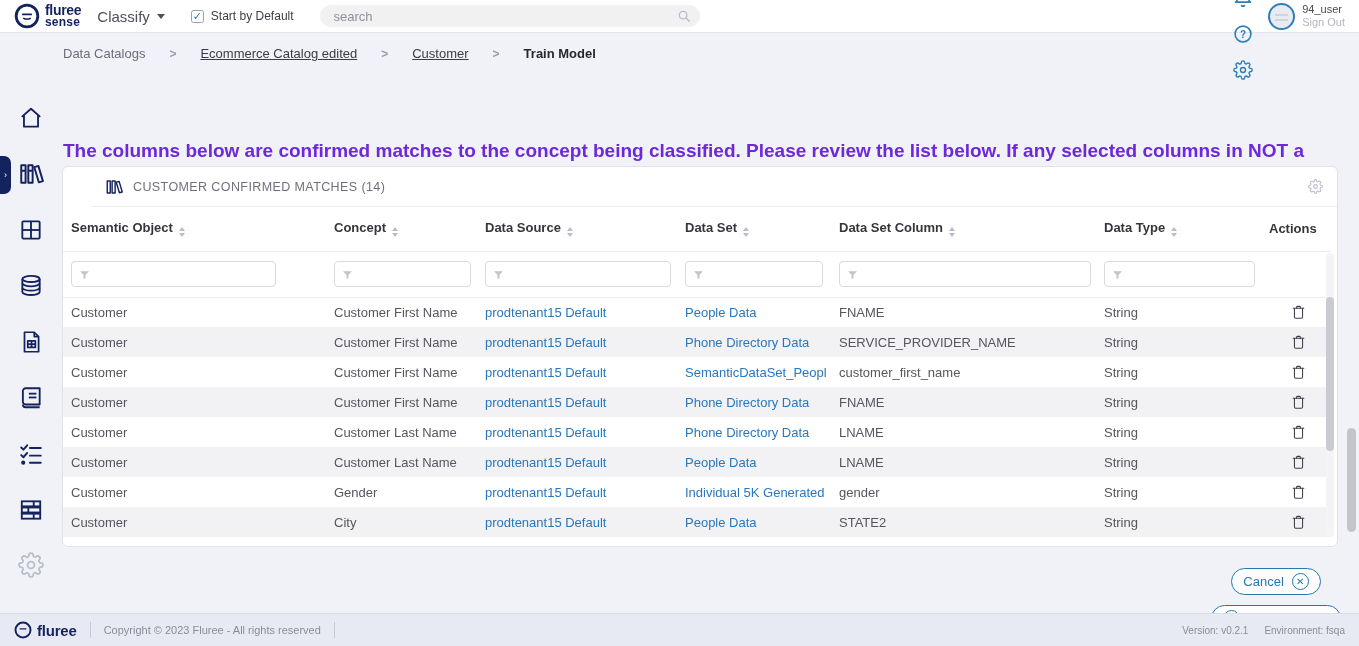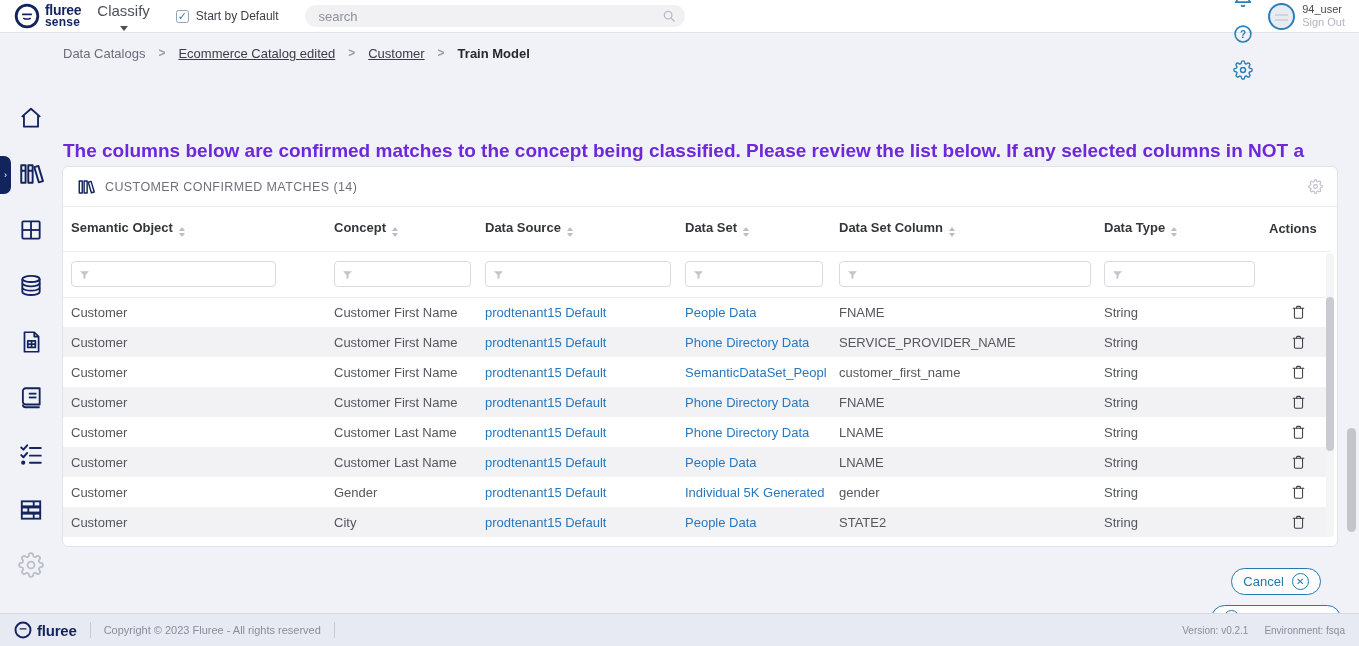--- a/index.html
+++ b/index.html
@@ -7,21 +7,21 @@
   body { font-family:"Liberation Sans","DejaVu Sans",sans-serif; background:#f1f2f8; }
   .app { position:relative; width:1359px; height:646px; overflow:hidden; }
 
   
   .topbar { position:absolute; top:0; left:0; right:0; height:33px; background:#ffffff;
             border-bottom:1px solid #e3e4ea; display:flex; align-items:center; padding:0 14px; z-index:5; }
   .brand { display:flex; align-items:center; gap:5px; }
   .brand-text { line-height:0.85; color:#13235d; }
   .brand-line1 { font-size:14px; font-weight:700; letter-spacing:-0.3px; }
   .brand-line2 { font-size:12px; font-weight:700; letter-spacing:0.2px; }
-  .module { display:flex; align-items:center; gap:7px; margin-left:16px; color:#4e505a; font-size:15px; cursor:pointer;flex-direction:column; }
+  .module { display:flex; align-items:center; gap:7px; margin-left:16px; color:#4e505a; font-size:15px; cursor:pointer; }
   .caret-down { width:0; height:0; border-left:4.5px solid transparent; border-right:4.5px solid transparent; border-top:5.5px solid #4e505a; }
   .chk-group { display:flex; align-items:center; gap:7px; margin-left:26px; }
   .checkbox { width:13px; height:13px; border:1.4px solid #9aa0ad; border-radius:2.5px; background:#fff;
               display:flex; align-items:center; justify-content:center; cursor:pointer; }
   .checkbox::after { content:"✓"; color:#2878be; font-size:11px; font-weight:700; line-height:1; }
   .chk-label { font-size:12px; color:#3c3d45; }
   .search-wrap { position:relative; margin-left:26px; }
   .search-input { width:380px; height:22px; border:none; border-radius:11px; background:#f1f1f3;
                   padding:0 30px 0 14px; font-size:13px; color:#444; outline:none; font-family:inherit; }
   .search-input::placeholder { color:#8f9199; }
@@ -42,40 +42,40 @@
   
   .sidebar { position:absolute; left:0; top:33px; bottom:33px; width:62px; background:#f1f2f8; }
   .nav-item { position:absolute; left:18px; width:26px; height:26px; color:#13235d; cursor:pointer; }
   .nav-item.dim { color:#b9bcc9; }
   .active-tab { position:absolute; left:0; top:123px; width:11px; height:38px; background:#13235d;
                 border-radius:0 7px 7px 0; color:#fff; display:flex; align-items:center; justify-content:center;
                 font-size:9px; cursor:pointer; }
 
   
   .content { position:absolute; left:62px; top:33px; right:0; bottom:33px; }
-  .breadcrumb { position:absolute; left:1px; top:13px; font-size:13px; display:flex; align-items:flex-start; gap:13px; }
+  .breadcrumb { position:absolute; left:1px; top:13px; font-size:13px; display:flex; align-items:flex-end; gap:24px; }
   .bc-plain { color:#6b6c78; cursor:pointer; }
   .bc-link { color:#3a3b45; text-decoration:underline; cursor:pointer; }
   .bc-current { color:#26272f; font-weight:700; }
   .bc-sep { color:#9a9ba6; font-weight:700; font-size:12px; }
 
   
   .stepper { position:absolute; left:0; top:44px; width:860px; height:50px; }
   .step-line { position:absolute; top:8px; height:2px; background:#dcdce6; }
   .step-dot { position:absolute; top:5px; width:8px; height:8px; border-radius:50%; background:#9fa0b5; cursor:pointer; }
   .step-dot-active { position:absolute; top:0; width:19px; height:19px; border-radius:50%; border:1.5px solid #2878be;
                      background:#fff; display:flex; align-items:center; justify-content:center; cursor:pointer; }
   .step-dot-active::after { content:""; width:8px; height:8px; border-radius:50%; background:#2878be; }
   .step-label { position:absolute; top:22px; transform:translateX(-50%); white-space:nowrap; font-size:13px; color:#44454e; cursor:pointer; }
 
   .instruction { position:absolute; left:1px; top:107px; right:24px; font-size:19px; color:#6d28d9;font-weight:bold; }
 
   
   .card { position:absolute; left:0; top:133px; width:1276px; height:381px; background:#fff;
-          border:1px solid #e2e3e9; border-radius:6px; }
+          border:1px solid #e2e3e9; border-radius:6px;padding-left:28px; }
   .card-head { position:relative; height:40px; border-bottom:1px solid #ececf1; display:flex; align-items:center; padding:0 14px; gap:10px; }
   .card-title { font-size:12.5px; letter-spacing:0.4px; color:#6f707a; }
   .card-gear { position:absolute; right:14px; top:12px; color:#bcbec8; cursor:pointer; }
 
   table.grid { position:absolute; left:0; top:40px; width:1268px; border-collapse:collapse; table-layout:fixed; }
   .grid th { height:44px; text-align:left; padding:0 4px 0 8px; font-size:13px; color:#35363c; font-weight:700;
              border-bottom:1px solid #ececf1; cursor:pointer; white-space:nowrap; }
   .sort { display:inline-flex; flex-direction:column; margin-left:6px; vertical-align:1px; }
   .sort i { display:block; width:0; height:0; border-left:3.5px solid transparent; border-right:3.5px solid transparent; }
   .sort .up { border-bottom:4px solid #b9bbc6; margin-bottom:2px; }

